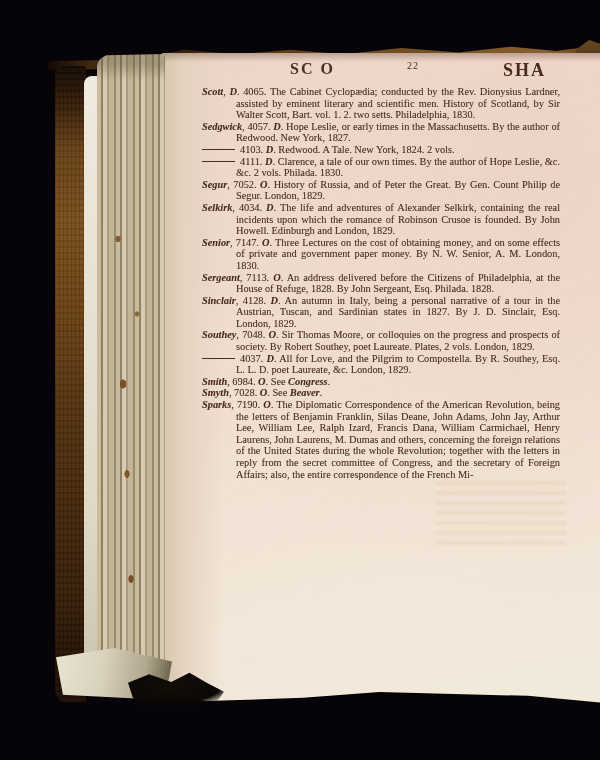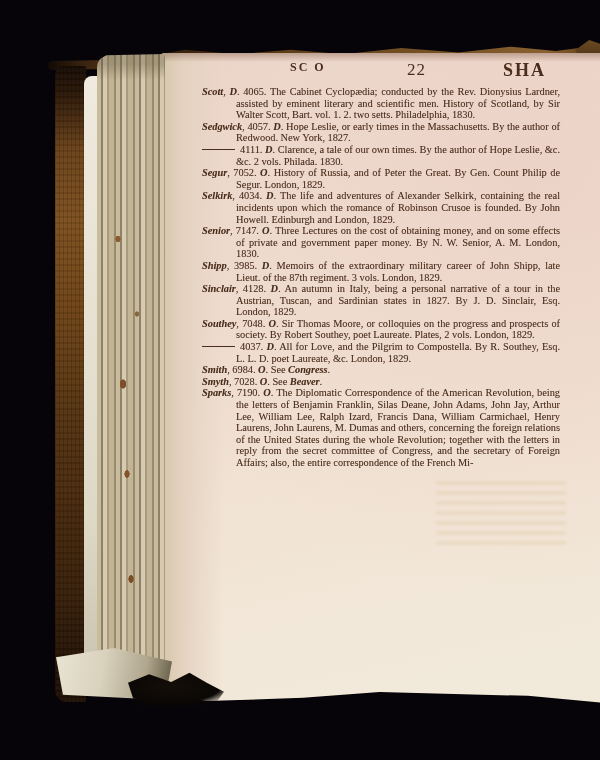--- a/index.html
+++ b/index.html
@@ -56,22 +56,22 @@
   .page .gutter{position:absolute;left:0;top:0;bottom:0;width:74px;
     background:linear-gradient(90deg,#c6b698 0%,#d8c8af 20%,#e5d3c1 46%,rgba(236,214,200,0) 100%);}
   .page .top-shade{position:absolute;left:0;top:0;width:100%;height:9px;
     background:linear-gradient(180deg,rgba(110,72,50,.38) 0%,rgba(110,72,50,0) 100%);}
   .page .ghost{position:absolute;right:34px;top:428px;width:130px;height:64px;
     background:repeating-linear-gradient(180deg,rgba(185,150,60,.10) 0 4px,rgba(0,0,0,0) 4px 10px);
     filter:blur(1px);}
 
   
   .header{position:absolute;left:0;top:7px;width:100%;height:18px;color:var(--ink,#4a2d1c);}
-  .h-left{position:absolute;left:140px;font-weight:700;font-size:12px;letter-spacing:2px;}
-  .h-center{position:absolute;left:257px;font-size:17px;letter-spacing:1px;}
+  .h-left{position:absolute;left:140px;font-weight:700;font-size:16px;letter-spacing:2px;}
+  .h-center{position:absolute;left:257px;font-size:10px;letter-spacing:1px;}
   .h-right{position:absolute;left:353px;font-weight:700;font-size:18px;letter-spacing:2px;}
 
   .content{position:absolute;left:52px;top:33px;width:358px;color:var(--ink,#4a2d1c);
     font-size:10.3px;line-height:11.6px;text-align:justify;
     text-shadow:0.2px 0.2px 0 rgba(74,45,28,.30);}
   .entry{margin:0;padding-left:34px;text-indent:-34px;}
   .entry em{font-style:italic;font-weight:600;}
   .ditto{display:inline-block;width:33px;height:0;border-bottom:1.3px solid var(--ink,#4a2d1c);
     margin-right:5px;vertical-align:3px;}
 </style>
@@ -91,25 +91,26 @@
 
     <div class="header">
       <span class="h-left">SC O</span>
       <span class="h-center">22</span>
       <span class="h-right">SHA</span>
     </div>
 
     <div class="content">
         <p class="entry"><em>Scott</em><span>, </span><em>D</em><span>. 4065. The Cabinet Cyclopædia; conducted by the Rev. Dionysius Lardner, assisted by eminent literary and scientific men. History of Scotland, by Sir Walter Scott, Bart. vol. 1. 2. two setts. Philadelphia, 1830.</span></p>
         <p class="entry"><em>Sedgwick</em><span>, 4057. </span><em>D</em><span>. Hope Leslie, or early times in the Massachusetts. By the author of Redwood. New York, 1827.</span></p>
+        <p class="entry"><span class="ditto"></span><span>4103. </span><em>D</em><span>. Redwood. A Tale. New York, 1824. 2 vols.</span></p>
         <p class="entry"><span class="ditto"></span><span>4111. </span><em>D</em><span>. Clarence, a tale of our own times. By the author of Hope Leslie, &amp;c. &amp;c. 2 vols. Philada. 1830.</span></p>
         <p class="entry"><em>Segur</em><span>, 7052. </span><em>O</em><span>. History of Russia, and of Peter the Great. By Gen. Count Philip de Segur. London, 1829.</span></p>
         <p class="entry"><em>Selkirk</em><span>, 4034. </span><em>D</em><span>. The life and adventures of Alexander Selkirk, containing the real incidents upon which the romance of Robinson Crusoe is founded. By John Howell. Edinburgh and London, 1829.</span></p>
         <p class="entry"><em>Senior</em><span>, 7147. </span><em>O</em><span>. Three Lectures on the cost of obtaining money, and on some effects of private and government paper money. By N. W. Senior, A. M. London, 1830.</span></p>
-        <p class="entry"><em>Shipp</em><span>, 3985. </span><em>D</em><span>. Memoirs of the extraordinary military career of John Shipp, late Lieut. of the 87th regiment. 3 vols. London, 1829.</span></p>
+        <p class="entry"><em>Sergeant</em><span>, 7113. </span><em>O</em><span>. An address delivered before the Citizens of Philadelphia, at the House of Refuge, 1828. By John Sergeant, Esq. Philada. 1828.</span></p>
         <p class="entry"><em>Sinclair</em><span>, 4128. </span><em>D</em><span>. An autumn in Italy, being a personal narrative of a tour in the Austrian, Tuscan, and Sardinian states in 1827. By J. D. Sinclair, Esq. London, 1829.</span></p>
         <p class="entry"><em>Southey</em><span>, 7048. </span><em>O</em><span>. Sir Thomas Moore, or colloquies on the progress and prospects of society. By Robert Southey, poet Laureate. Plates, 2 vols. London, 1829.</span></p>
         <p class="entry"><span class="ditto"></span><span>4037. </span><em>D</em><span>. All for Love, and the Pilgrim to Compostella. By R. Southey, Esq. L. L. D. poet Laureate, &amp;c. London, 1829.</span></p>
         <p class="entry"><em>Smith</em><span>, 6984. </span><em>O</em><span>. See </span><em>Congress</em><span>.</span></p>
         <p class="entry"><em>Smyth</em><span>, 7028. </span><em>O</em><span>. See </span><em>Beaver</em><span>.</span></p>
         <p class="entry"><em>Sparks</em><span>, 7190. </span><em>O</em><span>. The Diplomatic Correspondence of the American Revolution, being the letters of Benjamin Franklin, Silas Deane, John Adams, John Jay, Arthur Lee, William Lee, Ralph Izard, Francis Dana, William Carmichael, Henry Laurens, John Laurens, M. Dumas and others, concerning the foreign relations of the United States during the whole Revolution; together with the letters in reply from the secret committee of Congress, and the secretary of Foreign Affairs; also, the entire correspondence of the French Mi-</span></p>
       </div>
   </div>
 
   <div class="sliver"></div>

